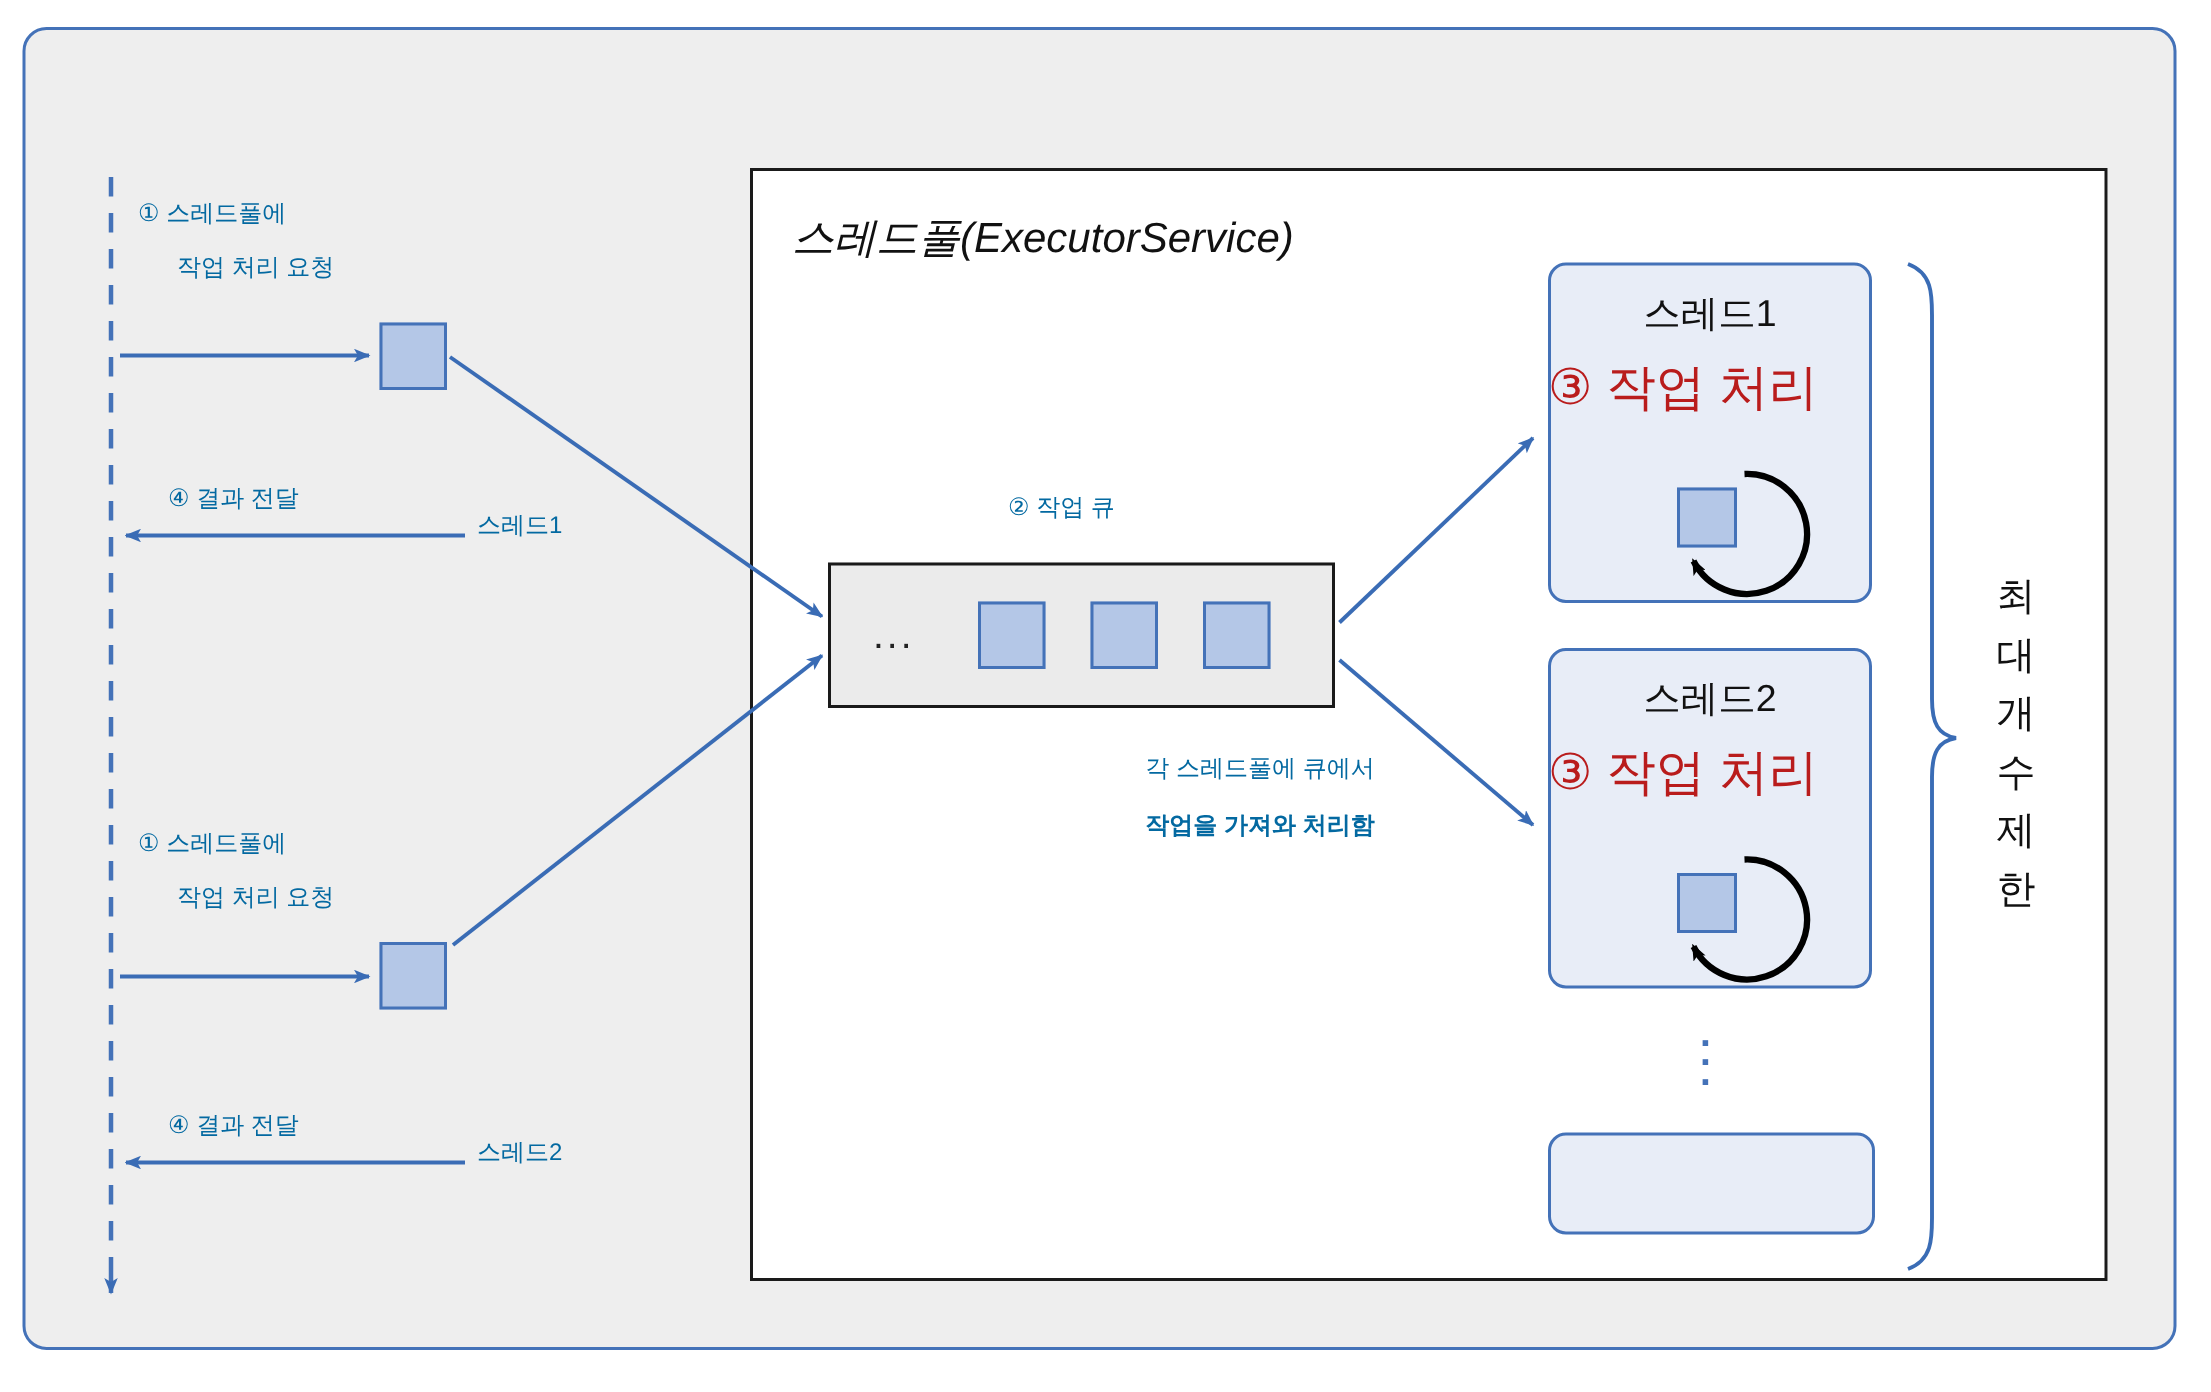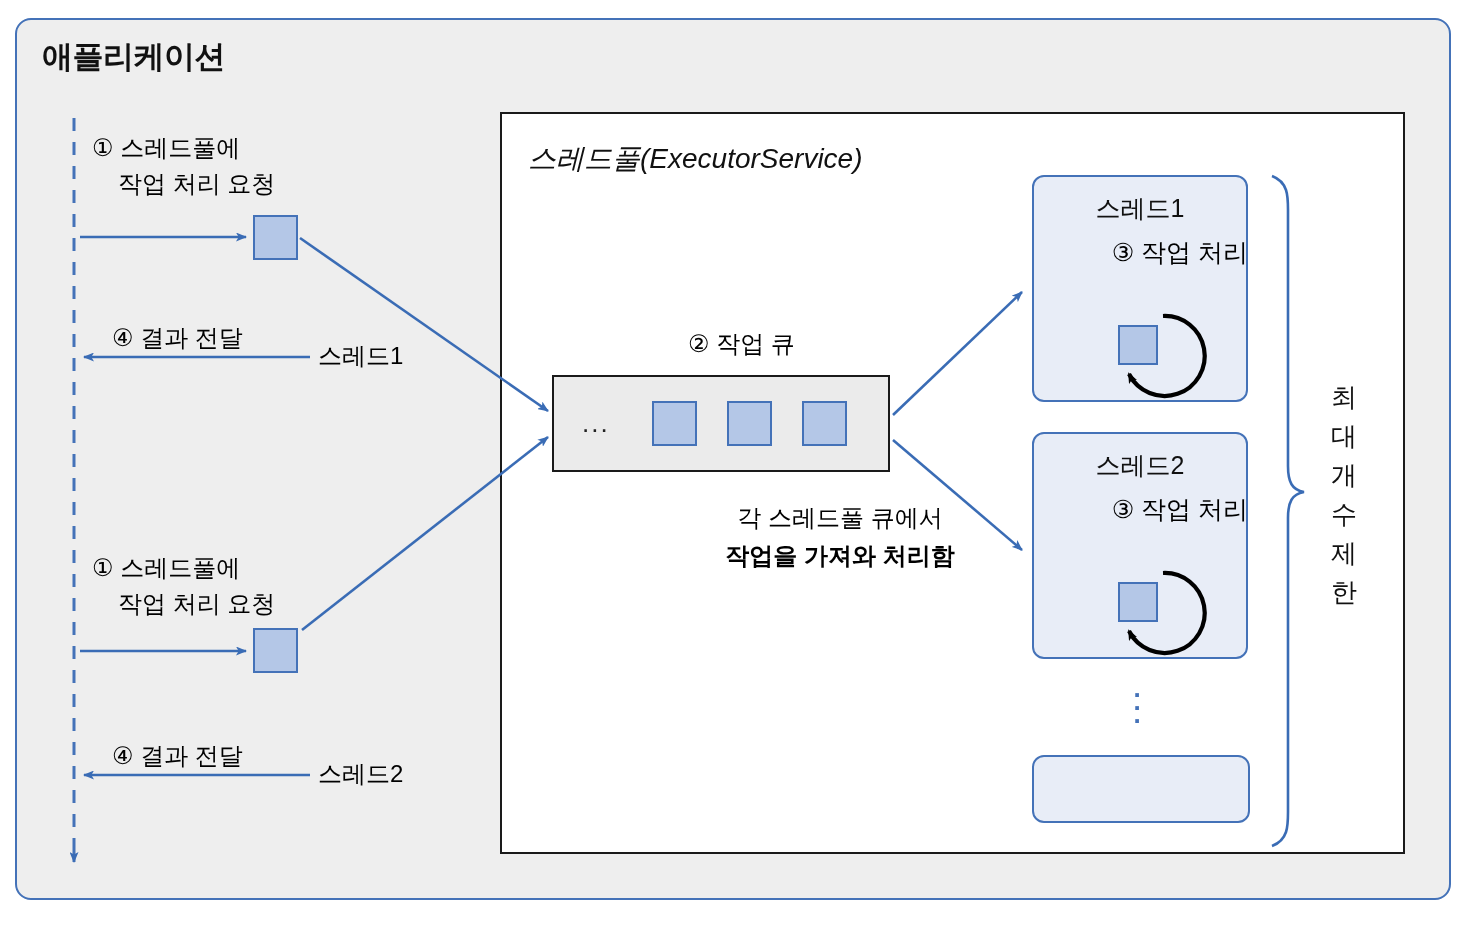--- a/index.html
+++ b/index.html
@@ -64,22 +64,22 @@
     top: 140px;
     font-size: 28px;
     color: #111111;
     white-space: nowrap;
     font-style: italic;
   }
 
   
   .lbl {
     position: absolute;
-    font-size: 24px;
-    color: #000000;
+    font-size: 16px;
+    color: #0369a1;
     line-height: 1.32;
     white-space: pre;
   }
   .lbl.center { text-align: center; }
 
   
   .task-sq {
     position: absolute;
     box-sizing: border-box;
     background: #b4c7e7;
@@ -118,23 +118,23 @@
     position: absolute;
     width: 100%;
     text-align: center;
     font-size: 25px;
     color: #111111;
     white-space: nowrap;
   }
   .thread-step {
     position: absolute;
     width: 100%;
-    text-align: right;
-    font-size: 25px;
-    color: #000000;
+    text-align: left;
+    font-size: 33px;
+    color: #b91c1c;
     white-space: nowrap;
   }
 
   
   .v-dots {
     position: absolute;
     left: 1132px;
     top: 682px;
     width: 10px;
     text-align: center;
@@ -164,49 +164,48 @@
     height: 928px;
     pointer-events: none;
   }
 </style>
 </head>
 <body>
 
 <div id="stage">
 
   <div class="app-box"></div>
-  <div class="app-title">애플리케이션</div>
 
   <div class="pool-box"></div>
   <div class="pool-title">스레드풀(ExecutorService)</div>
 
   <div class="lbl" style="left:92px; top:132px;">① 스레드풀에</div>
   <div class="lbl" style="left:118px; top:168px;">작업 처리 요청</div>
 
   <div class="task-sq" style="left:253px; top:215px; width:45px; height:45px;"></div>
 
   <div class="lbl" style="left:112px; top:322px;">④ 결과 전달</div>
   <div class="lbl" style="left:318px; top:340px;">스레드1</div>
 
   <div class="lbl" style="left:92px; top:552px;">① 스레드풀에</div>
   <div class="lbl" style="left:118px; top:588px;">작업 처리 요청</div>
 
   <div class="task-sq" style="left:253px; top:628px; width:45px; height:45px;"></div>
 
   <div class="lbl" style="left:112px; top:740px;">④ 결과 전달</div>
   <div class="lbl" style="left:318px; top:758px;">스레드2</div>
 
-  <div class="lbl" style="left:672px; top:328px;margin-left:16px;">② 작업 큐</div>
+  <div class="lbl" style="left:672px; top:328px;">② 작업 큐</div>
   <div class="queue-box"></div>
   <div class="queue-dots">...</div>
   <div class="task-sq" style="left:652px; top:401px; width:45px; height:45px;"></div>
   <div class="task-sq" style="left:727px; top:401px; width:45px; height:45px;"></div>
   <div class="task-sq" style="left:802px; top:401px; width:45px; height:45px;"></div>
 
-  <div class="lbl center" style="left:690px; top:502px; width:300px;">각 스레드풀 큐에서</div>
+  <div class="lbl center" style="left:690px; top:502px; width:300px;">각 스레드풀에 큐에서</div>
   <div class="lbl center" style="left:690px; top:540px; width:300px;font-weight:bold;">작업을 가져와 처리함</div>
 
   <div class="thread-box" style="left:1032px; top:175px; width:216px; height:227px;"></div>
   <div class="thread-name" style="left:1032px; top:192px; width:216px;">스레드1</div>
   <div class="thread-step" style="left:1032px; top:236px; width:216px;">③ 작업 처리</div>
   <div class="task-sq" style="left:1118px; top:325px; width:40px; height:40px;"></div>
 
   <div class="thread-box" style="left:1032px; top:432px; width:216px; height:227px;"></div>
   <div class="thread-name" style="left:1032px; top:449px; width:216px;">스레드2</div>
   <div class="thread-step" style="left:1032px; top:493px; width:216px;">③ 작업 처리</div>

